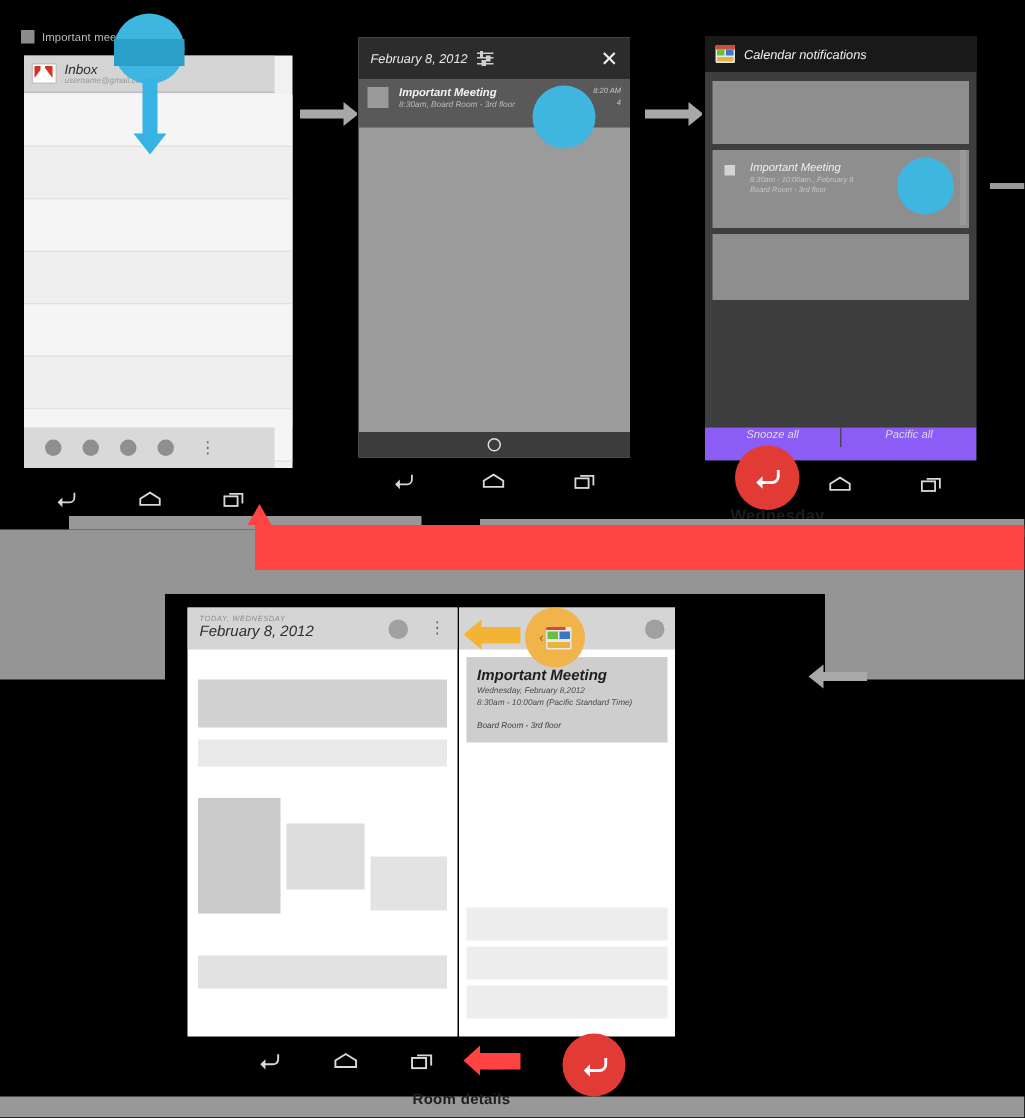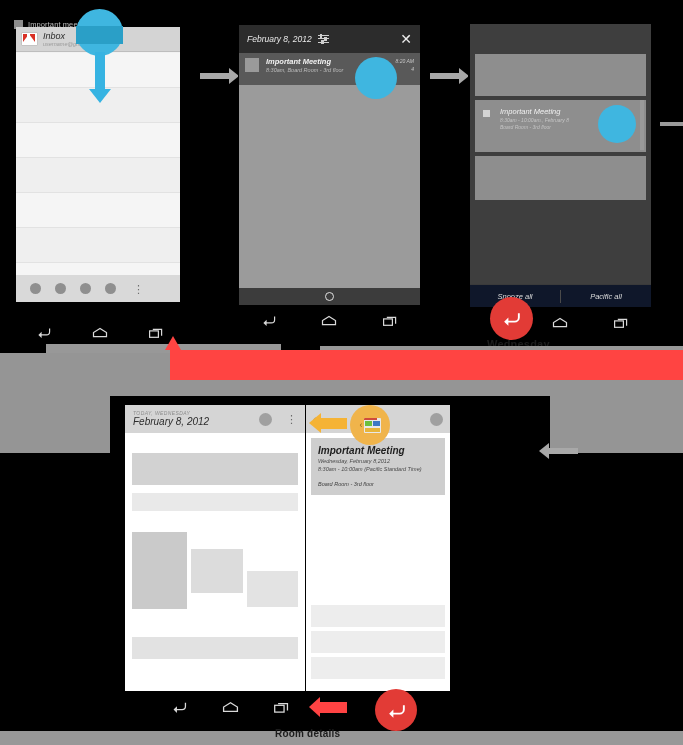--- a/index.html
+++ b/index.html
@@ -14,21 +14,21 @@
   .navbar{position:absolute;background:#000;display:flex;align-items:center;
           justify-content:space-around;}
 
   
   #phone1{left:8px;top:13px;width:182px;height:322px;background:#000;}
   #p1-statusbar{left:0;top:0;width:182px;height:22px;background:#000;
                 display:flex;align-items:center;gap:5px;padding-left:6px;
                 box-sizing:border-box;}
   #p1-statusbar .sq{width:9px;height:9px;background:#8c8c8c;}
   #p1-statusbar .txt{color:#bdbdbd;font-size:7.5px;letter-spacing:.1px;}
-  #p1-screen{left:8px;top:14px;width:164px;height:275px;background:#f1f1f1;}
+  #p1-screen{left:8px;top:24px;width:179px;height:275px;background:#f1f1f1;}
   #p1-ab{position:absolute;left:0;top:0;width:167px;height:25px;background:#d4d4d4;
          display:flex;align-items:center;gap:5px;padding-left:5px;box-sizing:border-box;
          border-bottom:1px solid #bdbdbd;}
   .gmail-ico{width:15px;height:12px;background:#fff;border:1px solid #c4c4c4;
              position:relative;border-radius:1px;flex:none;}
   .gmail-ico:before{content:"";position:absolute;left:1px;top:1px;width:0;height:0;
              border-left:6px solid #d93025;border-right:6px solid #d93025;
              border-bottom:8px solid transparent;}
   .gmail-ico:after{content:"";position:absolute;left:5px;top:1px;width:3px;height:8px;
              background:#fff;transform:skewX(0deg);}
@@ -83,22 +83,22 @@
   .cal-ico .y{position:absolute;left:1px;top:8px;width:11px;height:3px;background:#e7b53b;}
   .cal-ico .r{position:absolute;left:0;top:0;width:13px;height:2.5px;background:#cf4b3b;}
   #p3-head .t{color:#efefef;font-size:8.5px;}
   .p3-card{position:absolute;left:5px;width:171px;background:#8e8e8e;}
   #p3-card1{top:30px;height:42px;}
   #p3-card2{top:76px;height:52px;padding:7px 8px;box-sizing:border-box;}
   #p3-card3{top:132px;height:44px;}
   #p3-card2 .sq{width:7px;height:7px;background:#d4d4d4;position:absolute;left:8px;top:10px;}
   #p3-card2 .title{margin-left:17px;color:#f0f0f0;font-size:7.5px;line-height:10px;}
   #p3-card2 .sub{margin-left:17px;color:#c5c5c5;font-size:5px;line-height:7px;}
-  #p3-actions{position:absolute;left:0;bottom:0;width:181px;height:22px;background:#0f172a;
-              display:flex;align-items:center;border-top:1px solid #3a3a3a;}
+  #p3-actions{position:absolute;left:0;bottom:0;width:181px;height:22px;background:#8b5cf6;
+              display:flex;align-items:flex-start;border-top:1px solid #3a3a3a;}
   #p3-actions .btn{flex:1;text-align:center;color:#dcdcdc;font-size:7.5px;}
   #p3-actions .sep{width:1px;height:13px;background:#4a4a4a;}
   #p3-nav{left:2px;top:286px;width:181px;height:28px;}
 
   
   #tablet{left:110px;top:396px;width:440px;height:328px;background:#000;}
   #tb-screen-l{left:15px;top:9px;width:180px;height:286px;background:#fff;}
   #tb-ab-l{position:absolute;left:0;top:0;width:180px;height:28px;background:#d5d5d5;
            display:flex;align-items:center;padding:0 8px;box-sizing:border-box;}
   #tb-ab-l .day{color:#8c8c8c;font-size:5px;letter-spacing:.4px;line-height:6px;}
@@ -257,20 +257,29 @@
   </div>
 </div>
 
 <div class="blue-dot" style="left:355px;top:57px;width:42px;height:42px;"></div>
 
 <div class="g-arrow" style="left:430px;top:73px;width:30px;"></div>
 
 <div class="device" id="phone3">
   <div class="screen" id="p3-screen">
 
+    <div id="p3-head">
+      <span class="cal-ico">
+        <span class="r"></span>
+          <span class="g"></span>
+          <span class="b"></span>
+          <span class="y"></span>
+      </span>
+      <span class="t">Calendar notifications</span>
+    </div>
 
     <div class="p3-card" id="p3-card1"></div>
 
     <div class="p3-card" id="p3-card2">
       <span class="sq"></span>
       <div class="title">Important Meeting</div>
       <div class="sub">8:30am - 10:00am., February 8</div>
       <div class="sub">Board Room - 3rd floor</div>
     </div>
 

